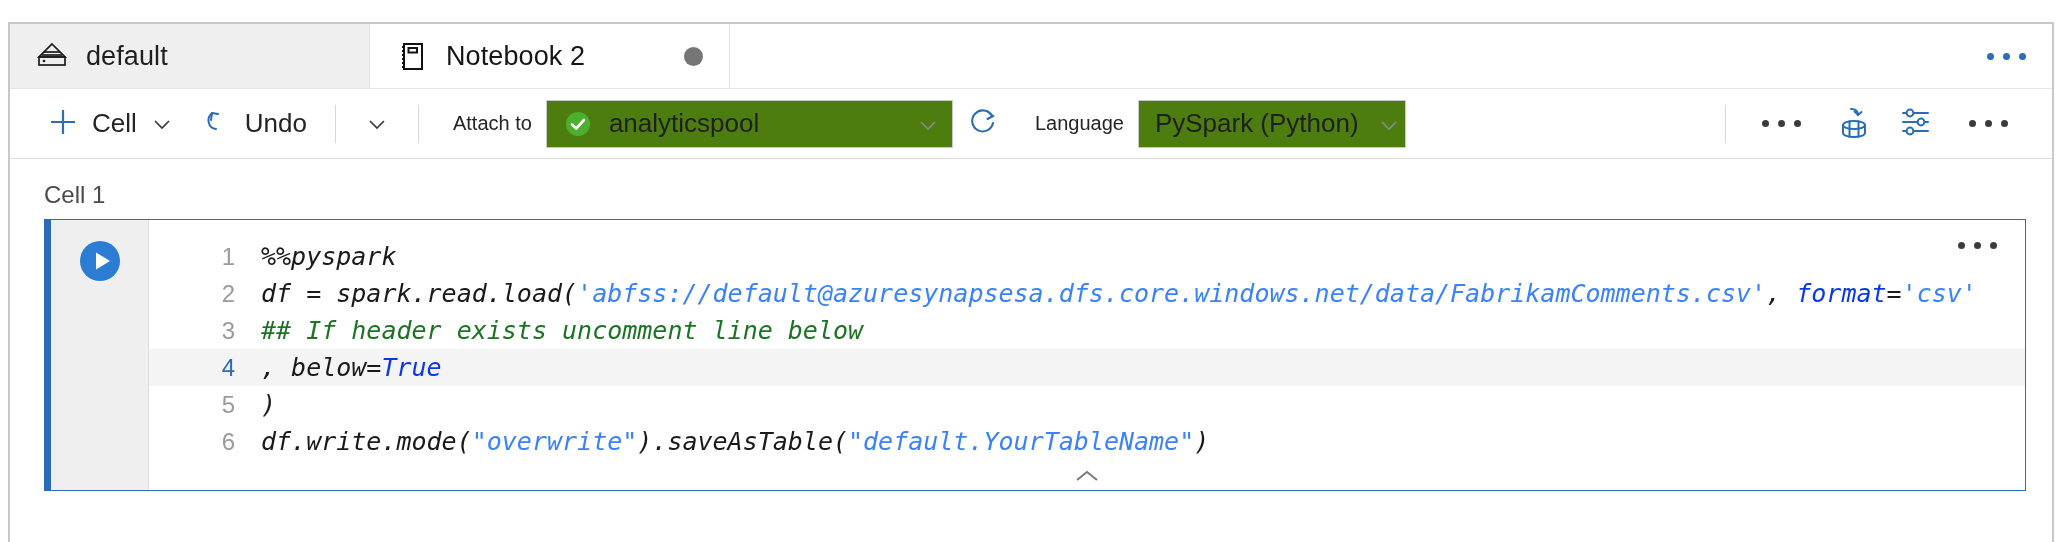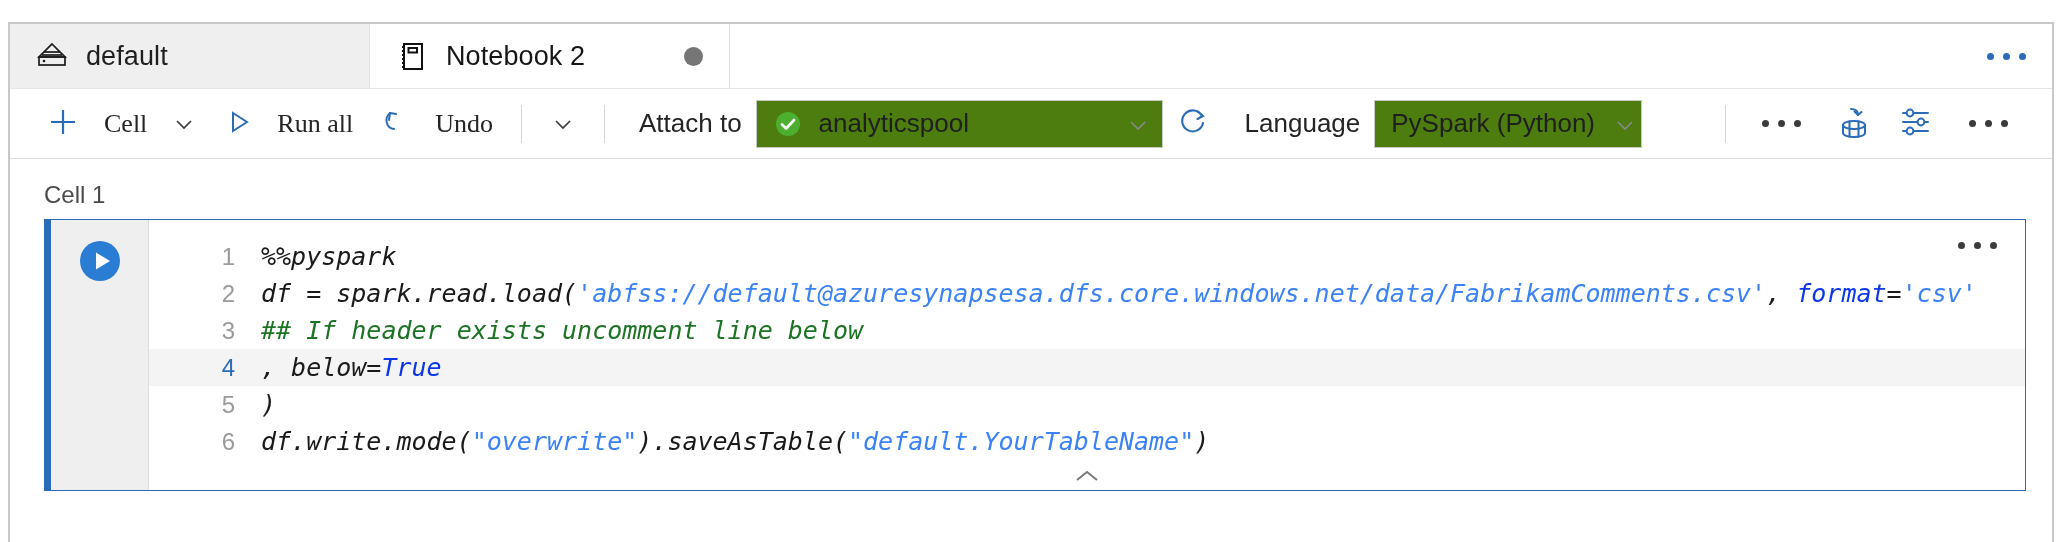--- a/index.html
+++ b/index.html
@@ -85,33 +85,32 @@
     display: flex;
     align-items: center;
     background: #ffffff;
     border-bottom: 1px solid #dcdcdc;
     padding: 0 22px 0 22px;
     box-sizing: border-box;
     gap: 0px;
   }
   .tb-item {
     display: flex; align-items: center;
-    gap: 24px;
+    gap: 12px;
     padding: 0 14px;
     height: 52px;
     cursor: pointer;
     white-space: nowrap;
-    font-family: Liberation Serif, serif;
   }
   .tb-text {
     font-size: 26px;
     color: #242424;
   }
   .tb-label {
-    font-size: 26px;
+    font-size: 20px;
     color: #242424;
     padding: 0 14px 0 20px;
     white-space: nowrap;
   }
   .tb-sep {
     width: 1px; height: 38px;
     background: #d6d6d6;
     margin: 0 14px;
     flex: 0 0 1px;
   }
@@ -293,28 +292,20 @@
         </svg>
       </span>
       <span class="tb-text">Cell</span>
       <span class="chev">
         <svg width="26" height="26" viewBox="0 0 26 26" fill="none" stroke="#3b3b3b" stroke-width="1.7">
           <path d="M6 10 L13 17 L20 10"></path>
         </svg>
       </span>
     </div>
 
-    <div class="tb-item">
-      <span>
-        <svg width="28" height="28" viewBox="0 0 28 28" fill="none" stroke="#2b6cb8" stroke-width="2">
-          <path d="M8 5 L22 14 L8 23 Z"></path>
-        </svg>
-      </span>
-      <span class="tb-text">Run all</span>
-    </div>
 
     <div class="tb-item">
       <span>
         <svg width="30" height="30" viewBox="0 0 30 30" fill="none" stroke="#2b6cb8" stroke-width="2" stroke-linecap="round">
           <path d="M9 6 C3 11 5 21 13 22"></path>
           <path d="M9 6 L15 7"></path>
           <path d="M9 6 L8 13"></path>
         </svg>
       </span>
       <span class="tb-text">Undo</span>

